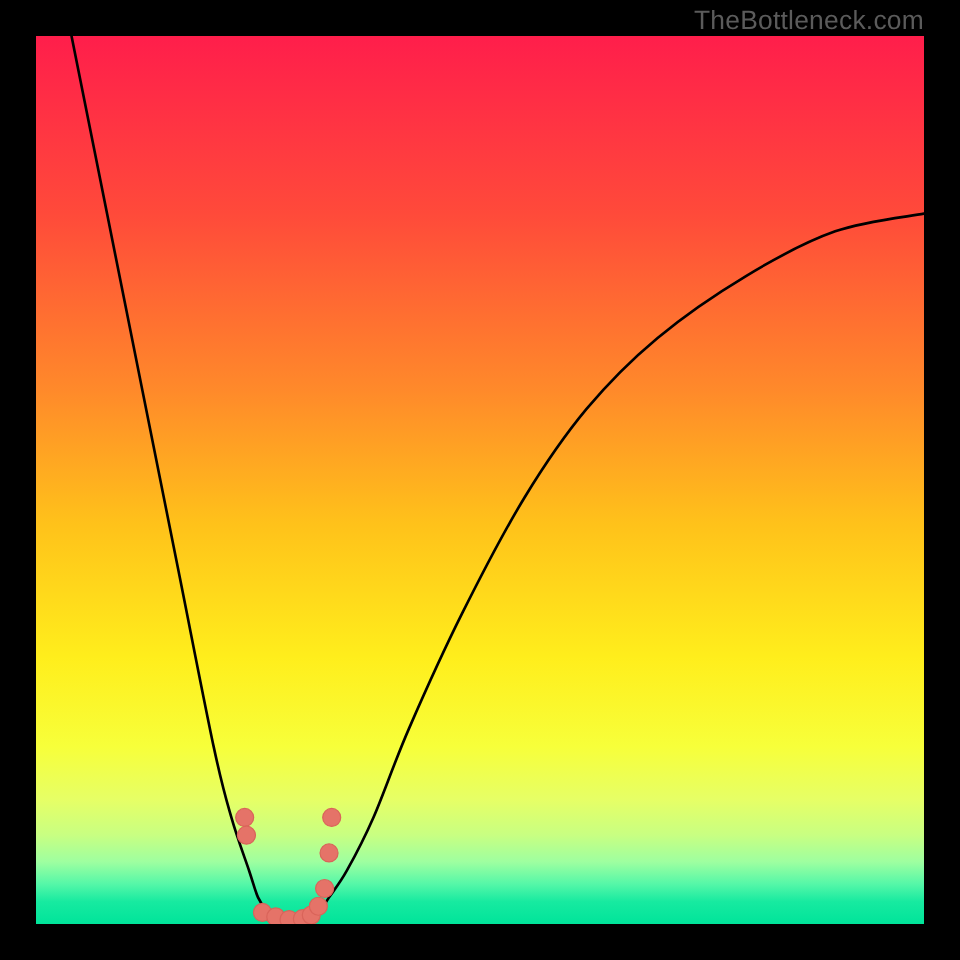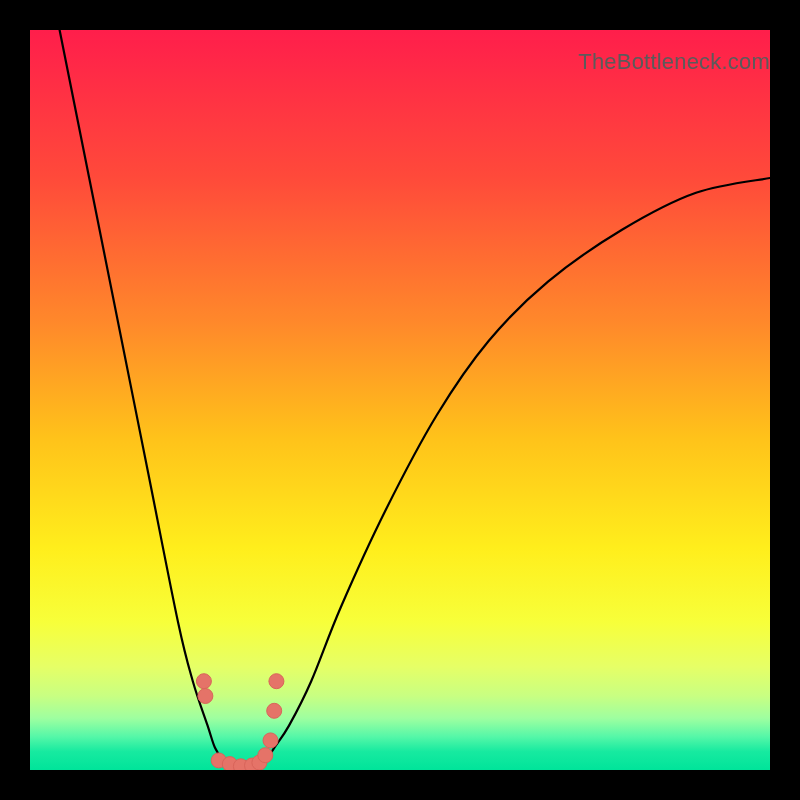--- a/index.html
+++ b/index.html
@@ -37,21 +37,20 @@
     height: 740px;
   }
   .watermark {
     position: absolute;
     top: 4px;
     right: 30px;
     font-family: Arial, Helvetica, sans-serif;
     font-size: 22px;
     color: #5b5b5b;
     letter-spacing: 0.2px;
-    margin-top: 45px;
   }
 </style>
 </head>
 <body>
 
 <div class="frame">
   <div class="plot-area">
     <svg class="gradient" viewBox="0 0 740 740" preserveAspectRatio="none">
       <defs>
         <linearGradient id="bg" x1="0" y1="0" x2="0" y2="1">

